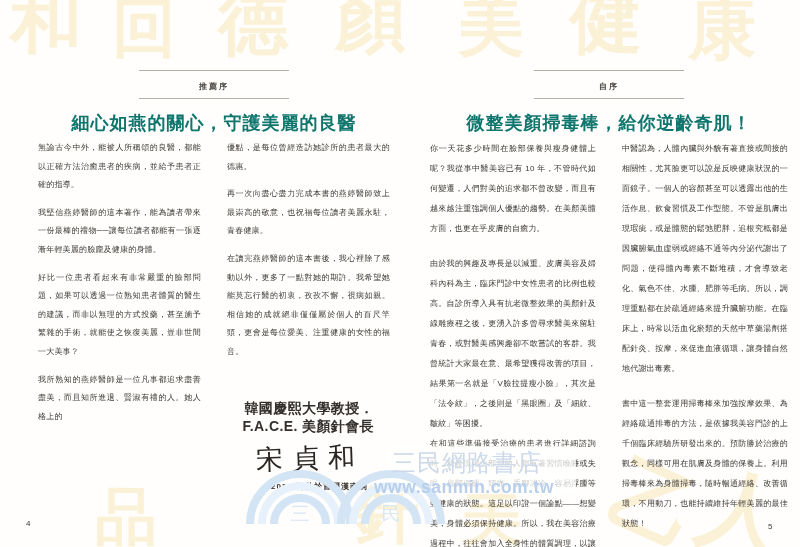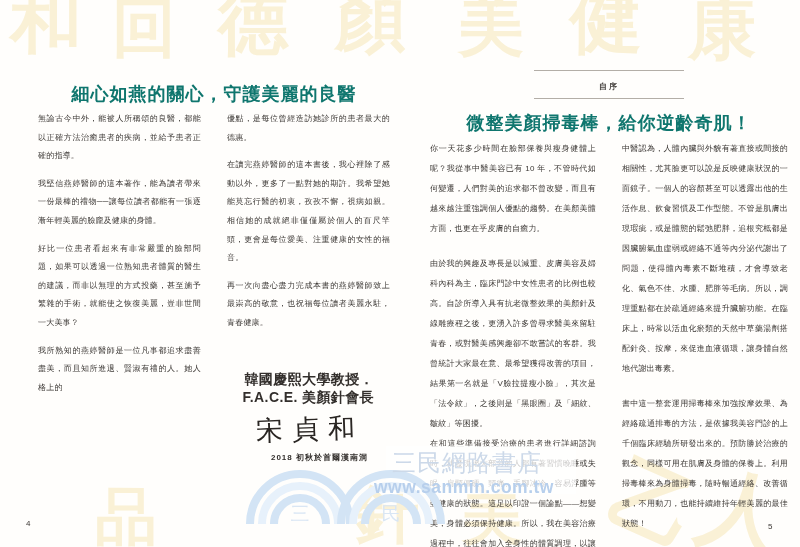--- a/index.html
+++ b/index.html
@@ -70,32 +70,35 @@
   <span class="decor" style="left:458px; top:-8px;  font-size:66px;">美</span>
   <span class="decor" style="left:570px; top:-16px; font-size:72px;">健</span>
   <span class="decor" style="left:688px; top:-6px;  font-size:68px;">康</span>
   <span class="decor" style="left:95px;  top:486px; font-size:62px;">品</span>
   <span class="decor" style="left:355px; top:482px; font-size:64px;">針</span>
   <span class="decor" style="left:462px; top:486px; font-size:60px;">美</span>
   <span class="decor" style="left:612px; top:462px; font-size:84px; transform:rotate(24deg);">乙</span>
   <span class="decor" style="left:700px; top:468px; font-size:88px; transform:rotate(14deg);">人</span>
 
   <div class="page page-left">
+    <div class="hdr">
+      <span class="hdr-label">推薦序</span>
+    </div>
     <div class="title">細心如燕的關心，守護美麗的良醫</div>
     <div class="cols">
       <div class="col">
         <p>無論古今中外，能被人所稱頌的良醫，都能以正確方法治癒患者的疾病，並給予患者正確的指導。</p>
         <p class="gap">我堅信燕婷醫師的這本著作，能為讀者帶來一份最棒的禮物──讓每位讀者都能有一張逐漸年輕美麗的臉龐及健康的身體。</p>
         <p class="gap">好比一位患者看起來有非常嚴重的臉部問題，如果可以透過一位熟知患者體質的醫生的建議，而非以無理的方式投藥，甚至施予繁雜的手術，就能使之恢復美麗，豈非世間一大美事？</p>
         <p class="gap">我所熟知的燕婷醫師是一位凡事都追求盡善盡美，而且知所進退、賢淑有禮的人。她人格上的</p>
       </div>
       <div class="col">
         <p>優點，是每位曾經造訪她診所的患者最大的德惠。</p>
+        <p class="gap">再一次向盡心盡力完成本書的燕婷醫師致上最崇高的敬意，也祝福每位讀者美麗永駐，青春健康。</p>
         <p class="gap">在讀完燕婷醫師的這本書後，我心裡除了感動以外，更多了一點對她的期許。我希望她能莫忘行醫的初衷，孜孜不懈，視病如親。相信她的成就絕非僅僅屬於個人的百尺竿頭，更會是每位愛美、注重健康的女性的福音。</p>
-        <p class="gap">再一次向盡心盡力完成本書的燕婷醫師致上最崇高的敬意，也祝福每位讀者美麗永駐，青春健康。</p>
         <div class="sig-block">
           <div class="sig-role">韓國慶熙大學教授．F.A.C.E. 美顏針會長</div>
           <div class="sig-name">宋貞和</div>
           <div class="sig-date">2018 初秋於首爾漢南洞</div>
         </div>
       </div>
     </div>
   </div>
 
   <div class="page page-right">

